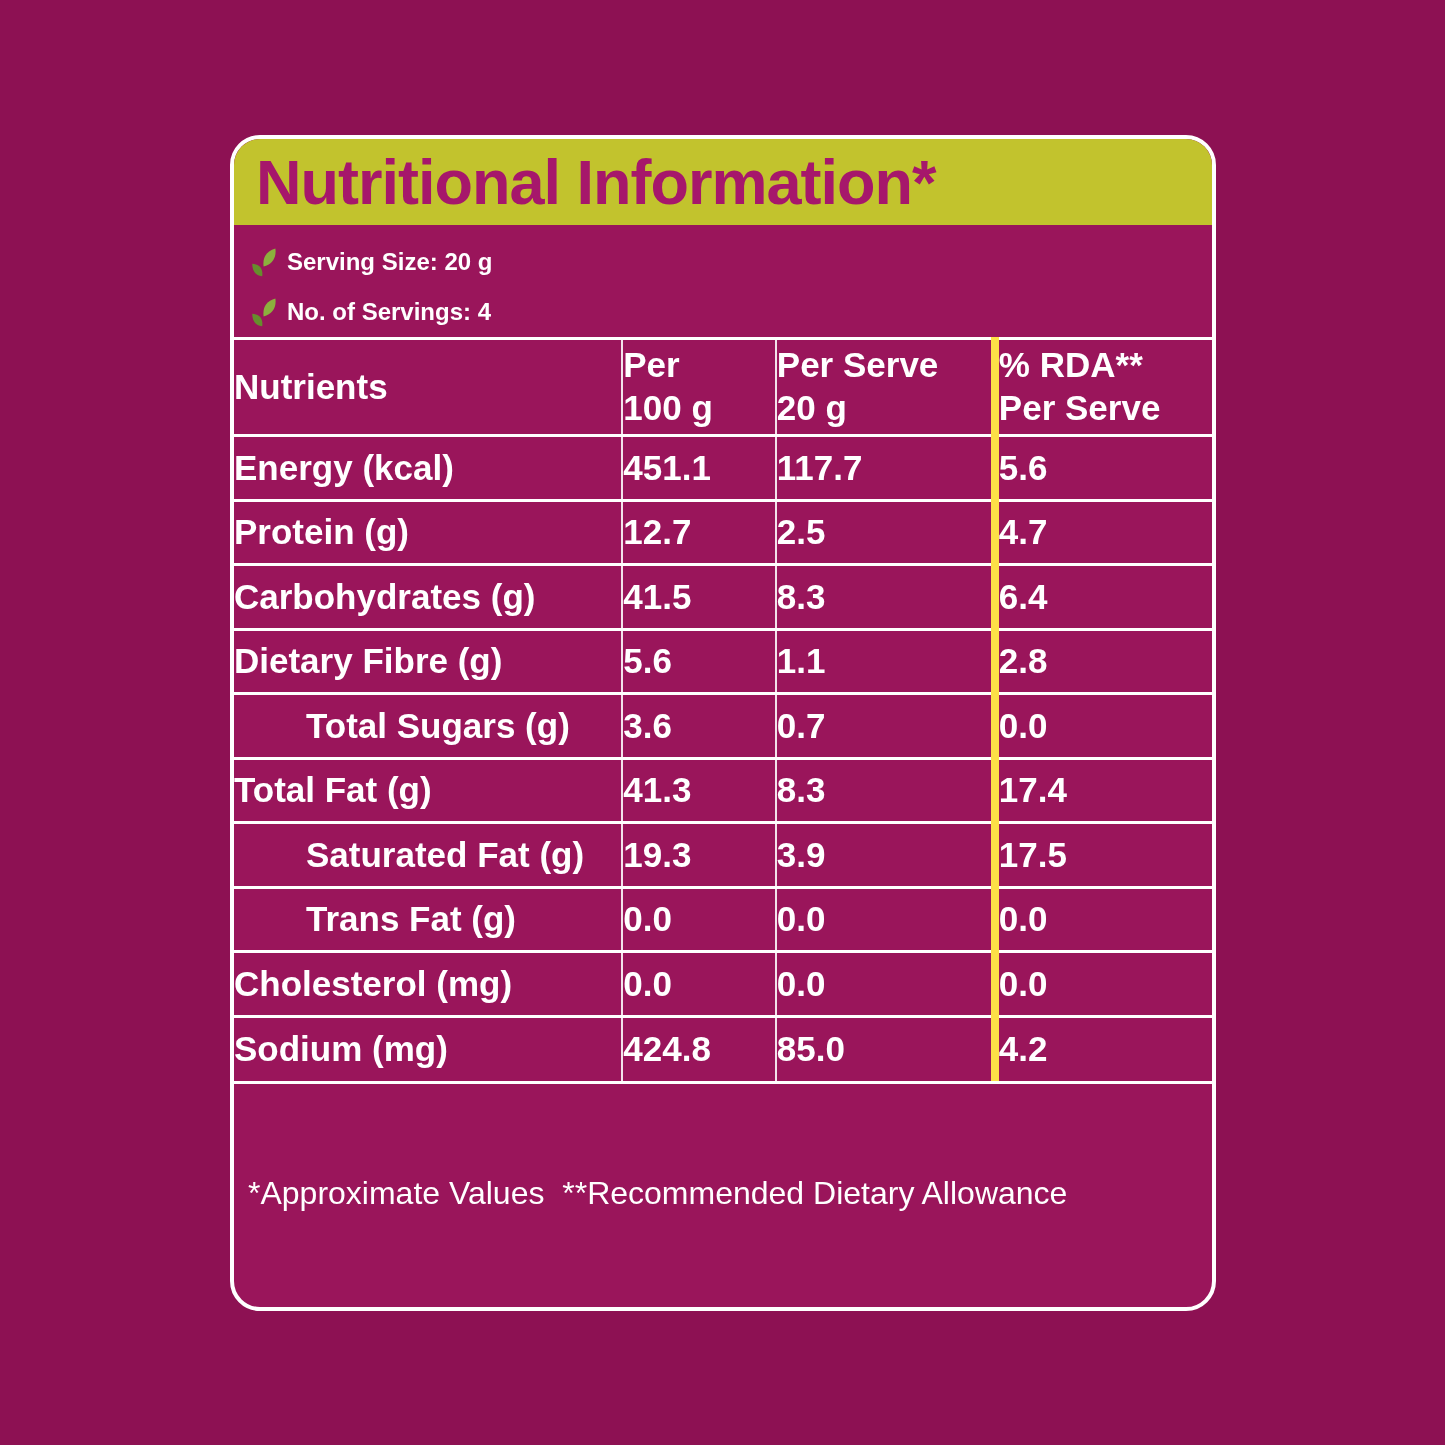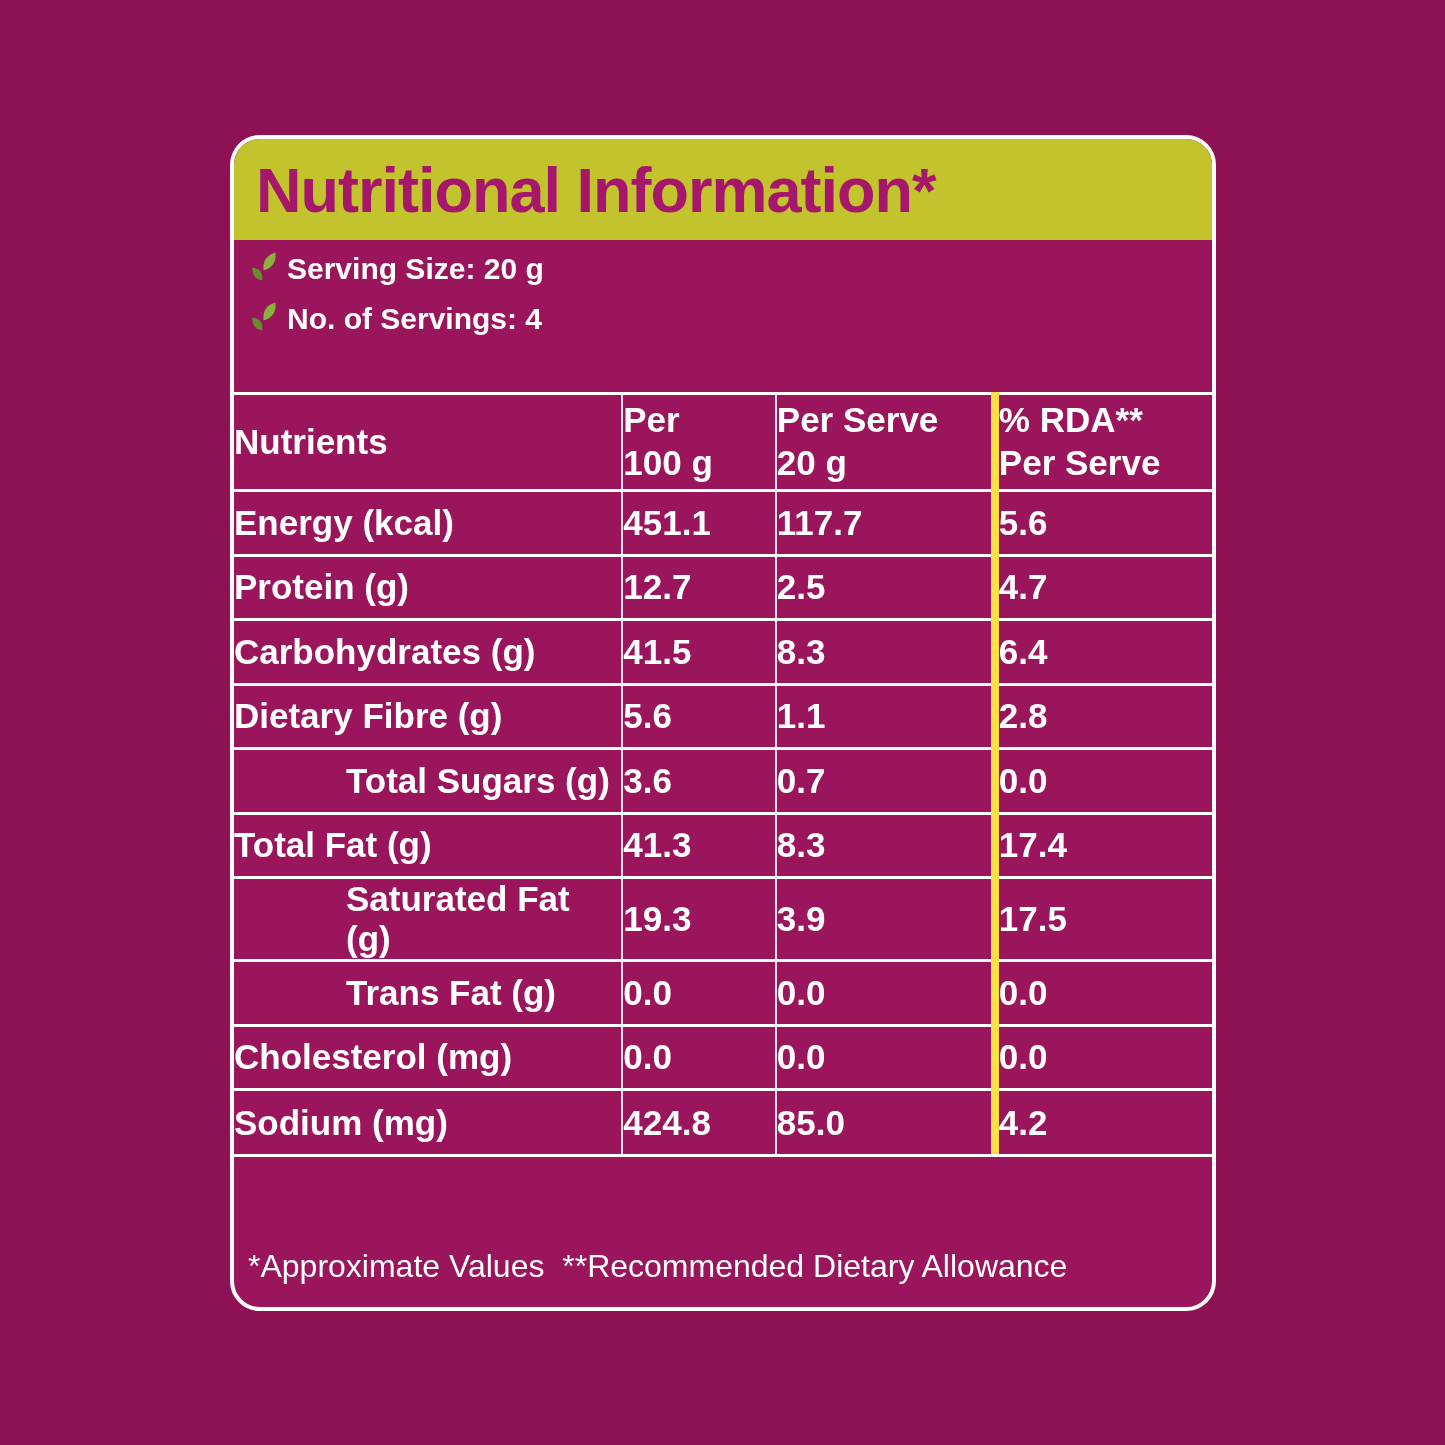--- a/index.html
+++ b/index.html
@@ -17,74 +17,74 @@
     top: 135px;
     width: 986px;
     height: 1176px;
     box-sizing: border-box;
     background: #9A155B;
     border: 4px solid #ffffff;
     border-radius: 30px;
     overflow: hidden;
   }
   .band {
-    height: 101px;
+    height: 86px;
     background: #C2C32D;
     display: flex;
     align-items: center;
     padding-left: 22px;
   }
   .band .title {
     color: #A6176B;
     font-size: 63px;
     font-weight: 700;
     letter-spacing: -1px;
   }
   .serving {
     padding: 12px 0 0 18px;
     height: 112px;
     box-sizing: border-box;
   }
   .serving-line {
     display: flex;
+    align-items: center;
     gap: 11px;
     color: #ffffff;
-    font-size: 30px;
+    font-size: 24px;
     font-weight: 700;
     height: 50px;
   }
   .leaf {
     flex: 0 0 auto;
     width: 24px;
     height: 29px;
   }
   table.nutri {
     width: 100%;
     border-collapse: collapse;
     table-layout: fixed;
     color: #ffffff;
-    margin-top: 40px;
   }
   col.w1 { width: 39.7%; }
   col.w2 { width: 15.7%; }
   col.w3 { width: 22.4%; }
   col.w4 { width: 22.2%; }
   table.nutri th, table.nutri td {
     border-top: 3px solid #ffffff;
     text-align: left;
     vertical-align: middle;
     font-size: 35px;
     font-weight: 700;
     padding: 0;
     overflow: hidden;
   }
   thead tr { height: 97px; }
   tbody tr { height: 64.5px; }
   .c1 { padding-left: 14px; }
-  .c1.indent { padding-left: 112px; }
+  .c1.indent { padding-left: 72px; }
   .c2, .c3 { border-left: 2px solid rgba(255,255,255,0.88); padding-left: 16px; }
   .c4 { border-left: 8px solid #fde047; padding-left: 16px; }
   .hl { display: block; line-height: 1.22; }
   .footnotes {
     border-top: 3px solid #ffffff;
     padding: 10px 14px 0 14px;
     color: #ffffff;
     font-size: 32px;
     font-weight: 400;
     white-space: pre-wrap;

